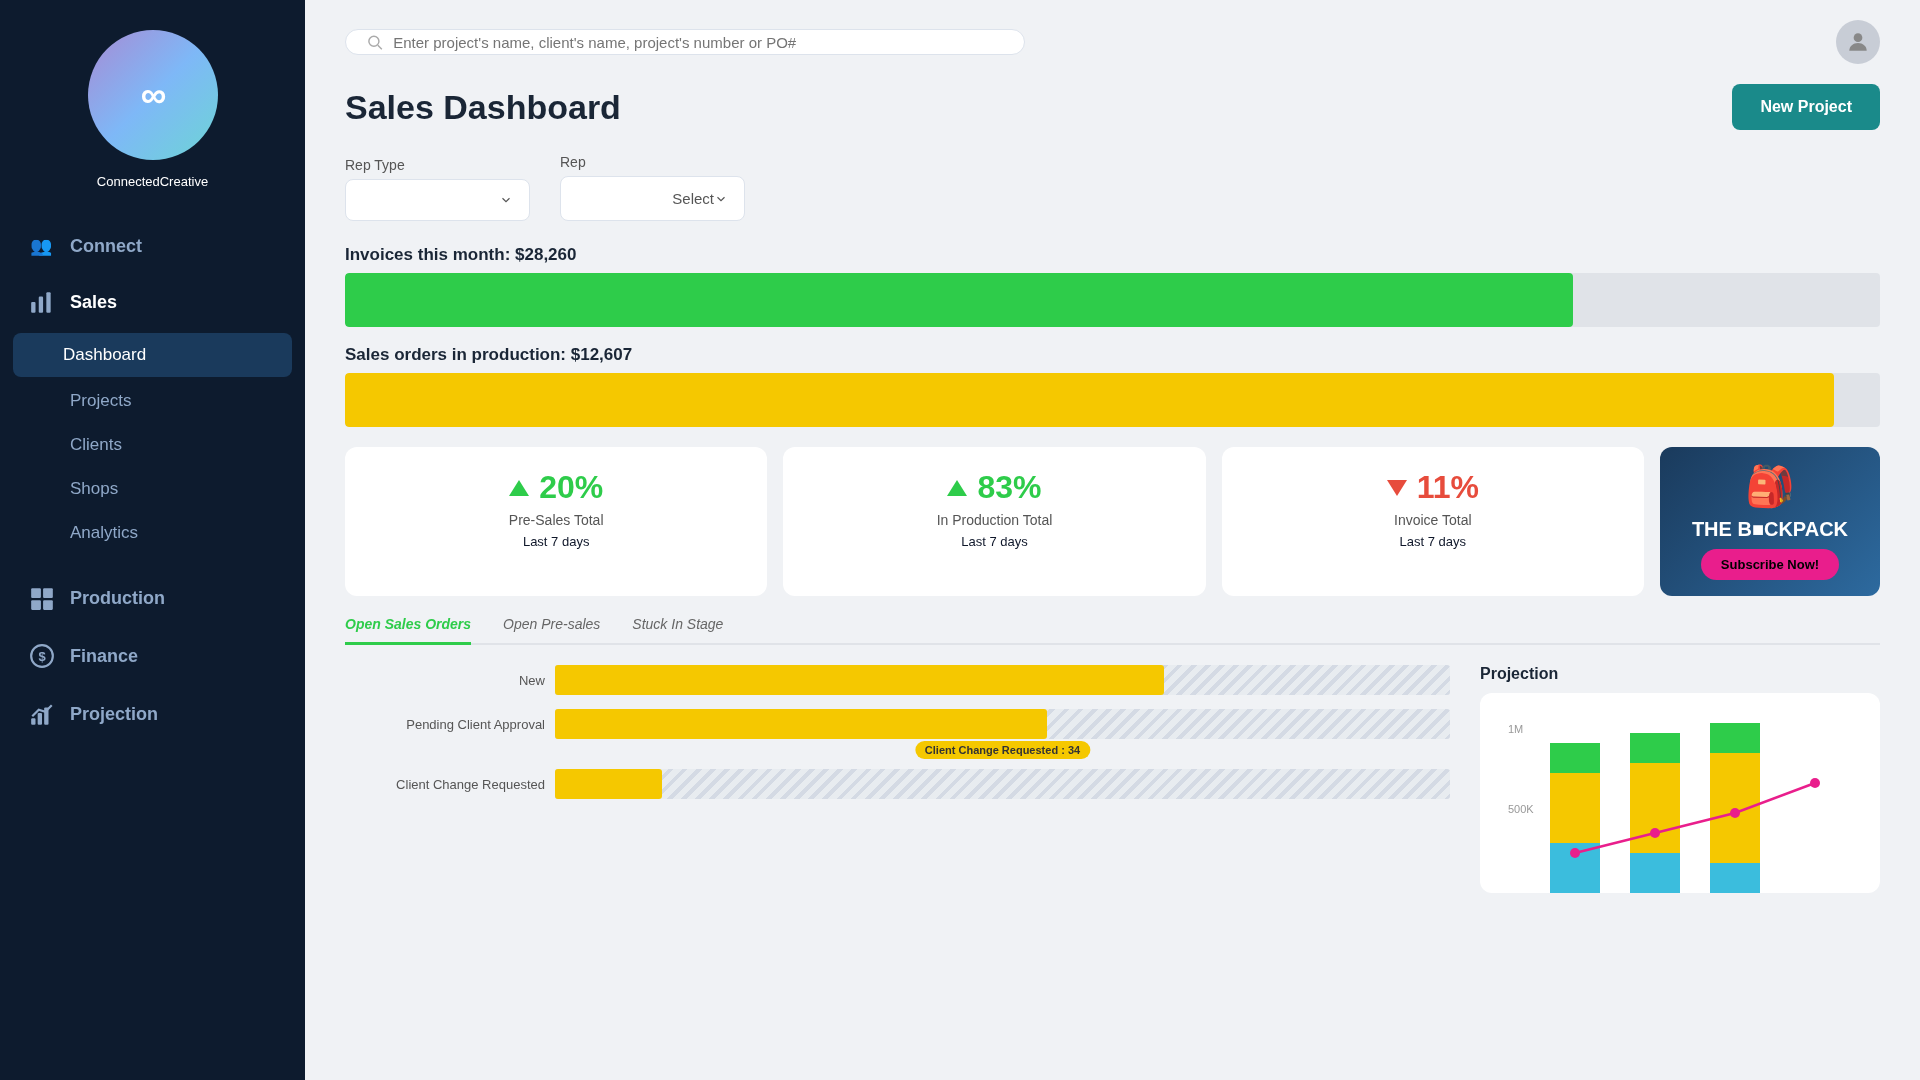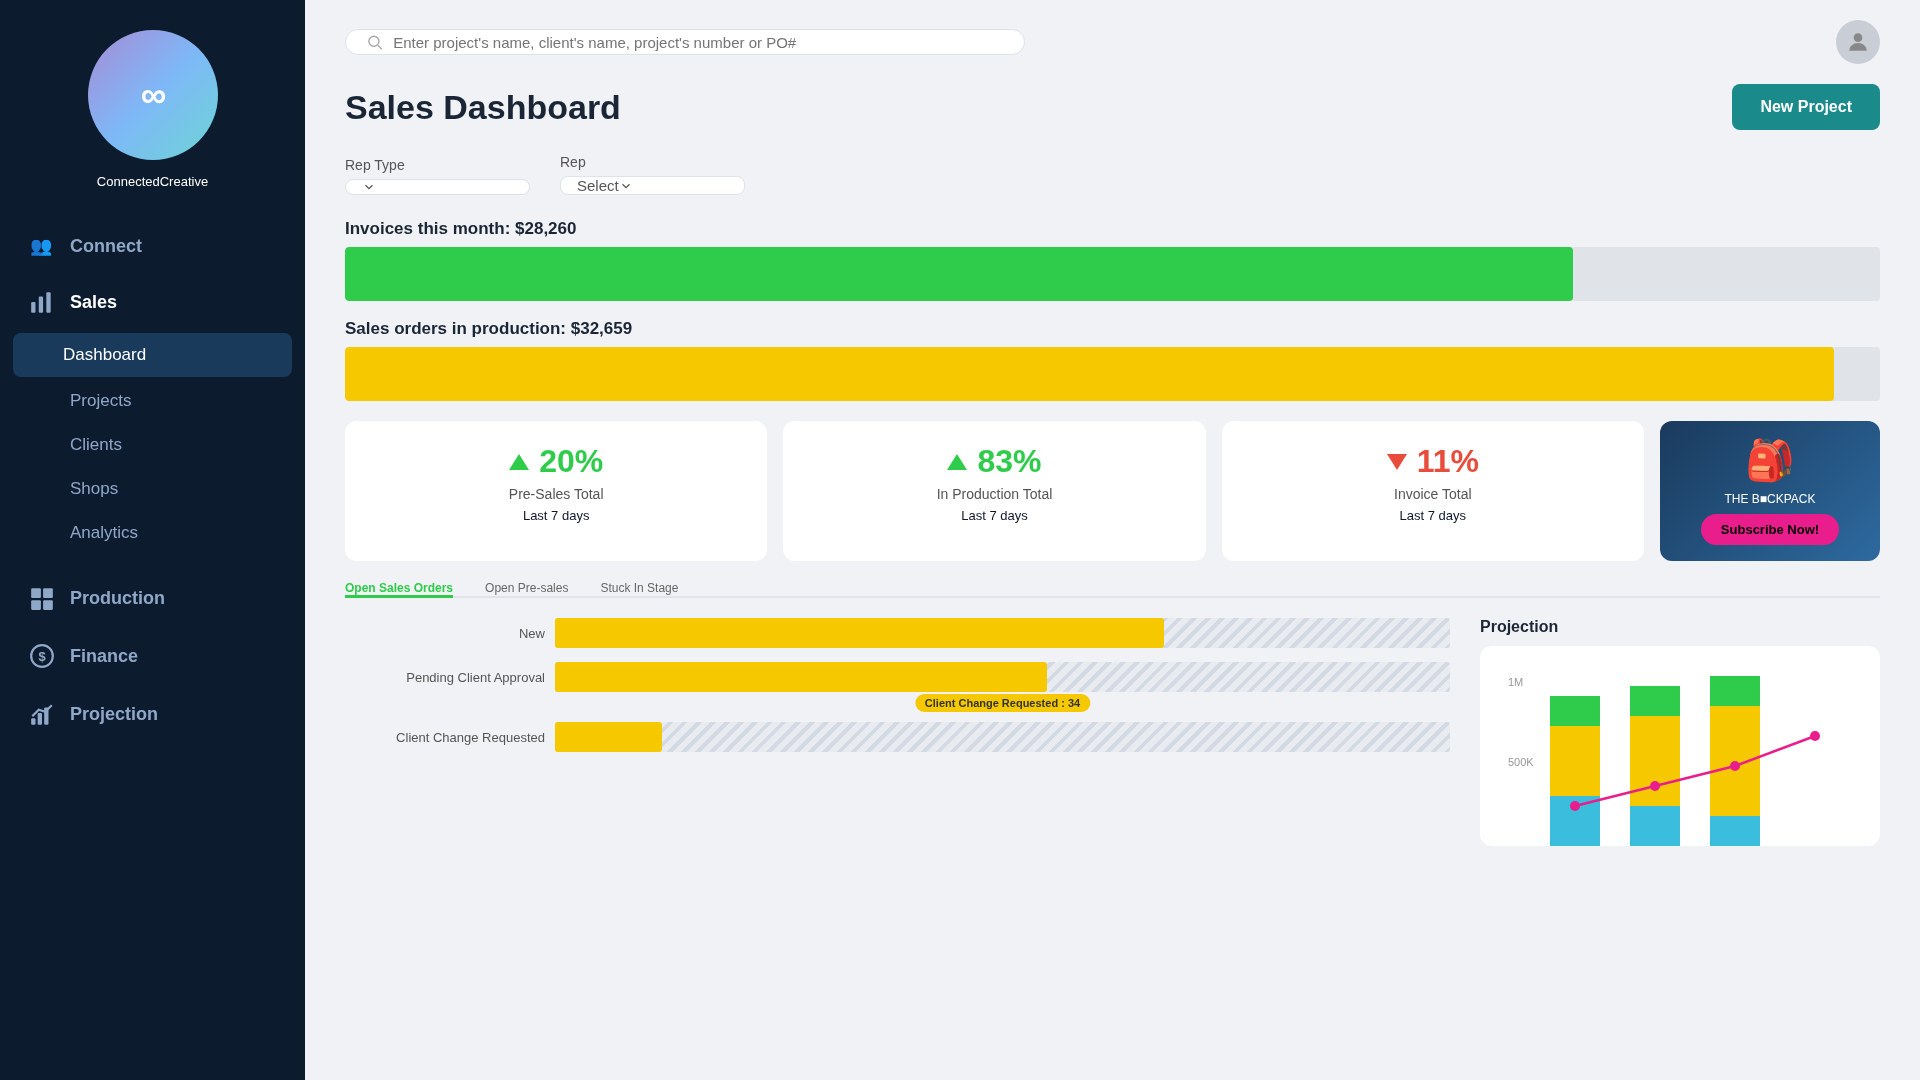--- a/index.html
+++ b/index.html
@@ -150,25 +150,25 @@
       gap: 6px;
     }
     .filter-label {
       font-size: 14px;
       color: #555;
       font-weight: 500;
     }
     .filter-select {
       display: flex;
       align-items: center;
-      justify-content: flex-start;
+      justify-content: flex-end;
       background: white;
       border: 1.5px solid #dde3ec;
       border-radius: 8px;
-      padding: 0 16px;
+      padding: 13px 16px;
       width: 185px;
       cursor: pointer;
       font-size: 15px;
       color: #555;
     }
 
     
     .stat-row {
       margin-bottom: 18px;
     }
@@ -249,22 +249,22 @@
       min-width: 220px;
       display: flex;
       flex-direction: column;
       align-items: center;
       justify-content: center;
       padding: 16px;
       gap: 8px;
     }
     .ad-title {
       color: white;
-      font-size: 12px;
-      font-weight: 400;
+      font-size: 20px;
+      font-weight: 700;
       text-align: center;
     }
     .subscribe-btn {
       background: #e91e8c;
       color: #000000;
       border: none;
       border-radius: 20px;
       padding: 8px 20px;
       font-size: 13px;
       font-weight: 600;
@@ -275,25 +275,27 @@
     }
 
     
     .tabs-row {
       display: flex;
       gap: 32px;
       border-bottom: 2px solid #e0e3e8;
       margin-bottom: 20px;
     }
     .tab {
-      font-size: 12px;
+      font-size: 14px;
+      padding-bottom: 10px;
       cursor: pointer;
       color: #666;
       border-bottom: 3px solid transparent;
       margin-bottom: -2px;
+      font-style: italic;
     }
     .tab.active {
       color: #2ecc4a;
       border-bottom-color: #2ecc4a;
       font-weight: 600;
     }
 
     
     .charts-row {
       display: flex;
@@ -517,21 +519,21 @@
       </div>
     </div>
 
     <div class="stat-row">
       <div class="stat-label">Invoices this month: $28,260</div>
       <div class="bar-container">
         <div class="bar-fill bar-green" style="width:80%"></div>
       </div>
     </div>
     <div class="stat-row">
-      <div class="stat-label">Sales orders in production: $32,659</div>
+      <div class="stat-label">Sales orders in production: $12,607</div>
       <div class="bar-container">
         <div class="bar-fill bar-yellow" style="width:97%"></div>
       </div>
     </div>
 
     <div class="metrics-row">
 
       <div class="metric-card">
         <div class="metric-value-row">
           <div class="triangle-up"></div>

